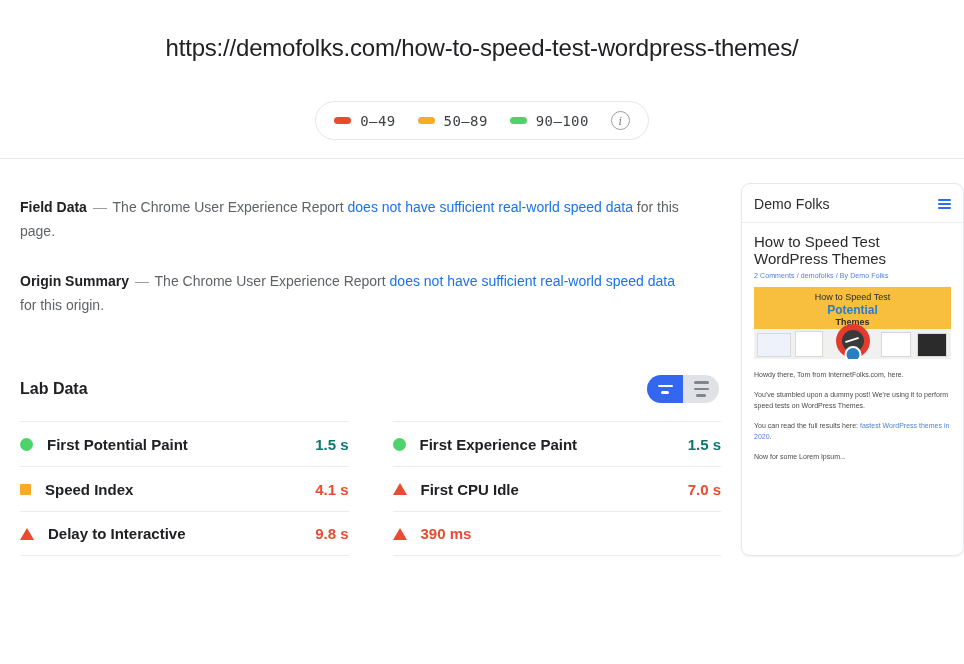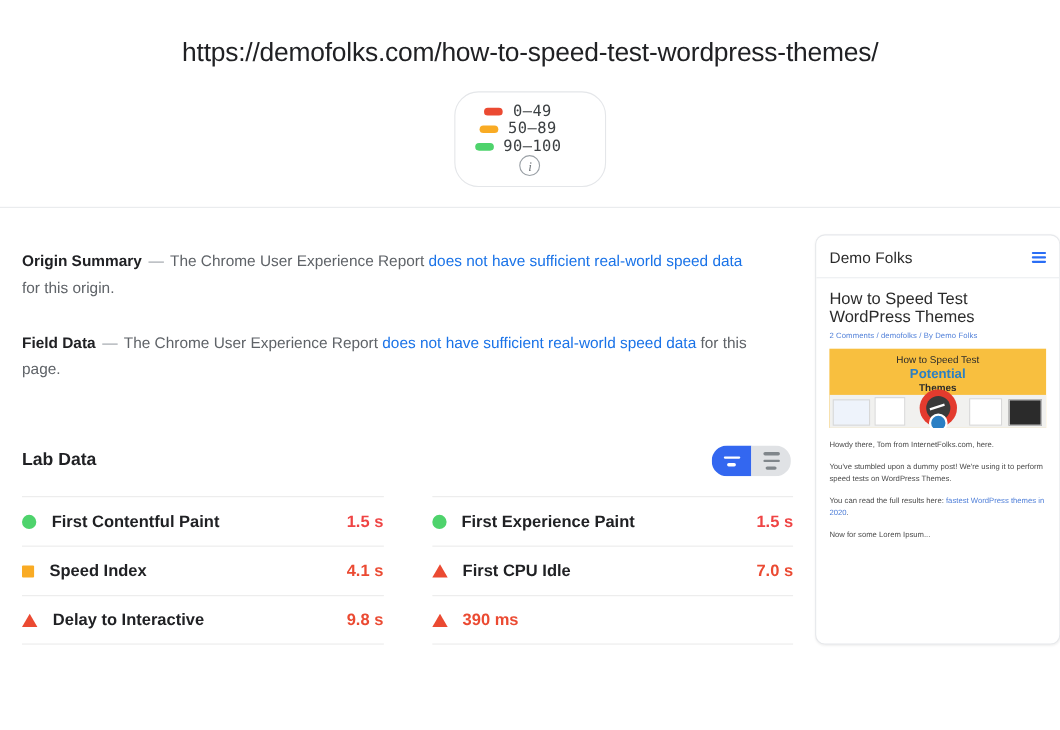--- a/index.html
+++ b/index.html
@@ -59,29 +59,28 @@
     margin-top: 22px;
     font-size: 24px;
     font-weight: 400;
     color: #202124;
     letter-spacing: -0.2px;
     white-space: nowrap;
   }
 
   
   .legend {
-    margin-top: 21px;
+    margin-top: 39px;
     display: flex;
     align-items: center;
     gap: 0;
     border: 1px solid #e4e6e9;
     border-radius: 22px;
     padding: 9px 18px;
     background: #fff;
-    flex-direction: column;
   }
 
   .legend-item {
     display: flex;
     align-items: center;
     margin-right: 22px;
   }
 
   .legend-swatch {
     width: 17px;
@@ -272,21 +271,21 @@
     font-size: 15px;
     white-space: nowrap;
   }
 
   .metric-value {
     font-weight: bold;
     font-size: 15px;
     white-space: nowrap;
   }
 
-  .val-green { color: #ef4444; }
+  .val-green { color: #0f766e; }
   .val-red   { color: #eb4a32; }
 
   
   .preview-card {
     width: 226px;
     background: #fff;
     border: 1px solid #e6e8eb;
     border-radius: 9px;
     overflow: hidden;
     box-shadow: 0 1px 2px rgba(60,64,67,0.08);
@@ -470,31 +469,31 @@
     <div class="info-icon">i</div>
   </div>
 
 </div>
 
 <div class="content">
 
   <div class="left-col">
 
     <div class="data-block">
+      <span class="block-title">Field Data</span><span class="dash">—</span>
+      <span>The Chrome User Experience Report</span>
+      <a class="link">does not have sufficient real-world speed data</a>
+      <span>for this page.</span>
+    </div>
+
+    <div class="data-block">
       <span class="block-title">Origin Summary</span><span class="dash">—</span>
       <span>The Chrome User Experience Report</span>
       <a class="link">does not have sufficient real-world speed data</a>
       <span>for this origin.</span>
-    </div>
-
-    <div class="data-block">
-      <span class="block-title">Field Data</span><span class="dash">—</span>
-      <span>The Chrome User Experience Report</span>
-      <a class="link">does not have sufficient real-world speed data</a>
-      <span>for this page.</span>
     </div>
 
     <div class="lab-header">
       <div class="lab-title">Lab Data</div>
 
       <div class="view-toggle">
         <div class="toggle-seg active" style="background: rgb(51, 103, 240);">
           <span class="bar bar-w14"></span>
           <span class="bar bar-w8"></span>
         </div>
@@ -503,21 +502,21 @@
           <span class="bar bar-w14"></span>
           <span class="bar bar-w10"></span>
         </div>
       </div>
     </div>
 
     <div class="metrics">
       <div class="metric-col" id="metric-col-0">
           <div class="metric-row">
             <span class="metric-icon icon-circle"></span>
-            <div class="metric-name">First Contentful Paint</div>
+            <div class="metric-name">First Potential Paint</div>
             <div class="metric-value val-green">1.5 s</div>
           </div>
           <div class="metric-row">
             <span class="metric-icon icon-square"></span>
             <div class="metric-name">Speed Index</div>
             <div class="metric-value val-red">4.1 s</div>
           </div>
           <div class="metric-row">
             <span class="metric-icon icon-triangle"></span>
             <div class="metric-name">Delay to Interactive</div>

